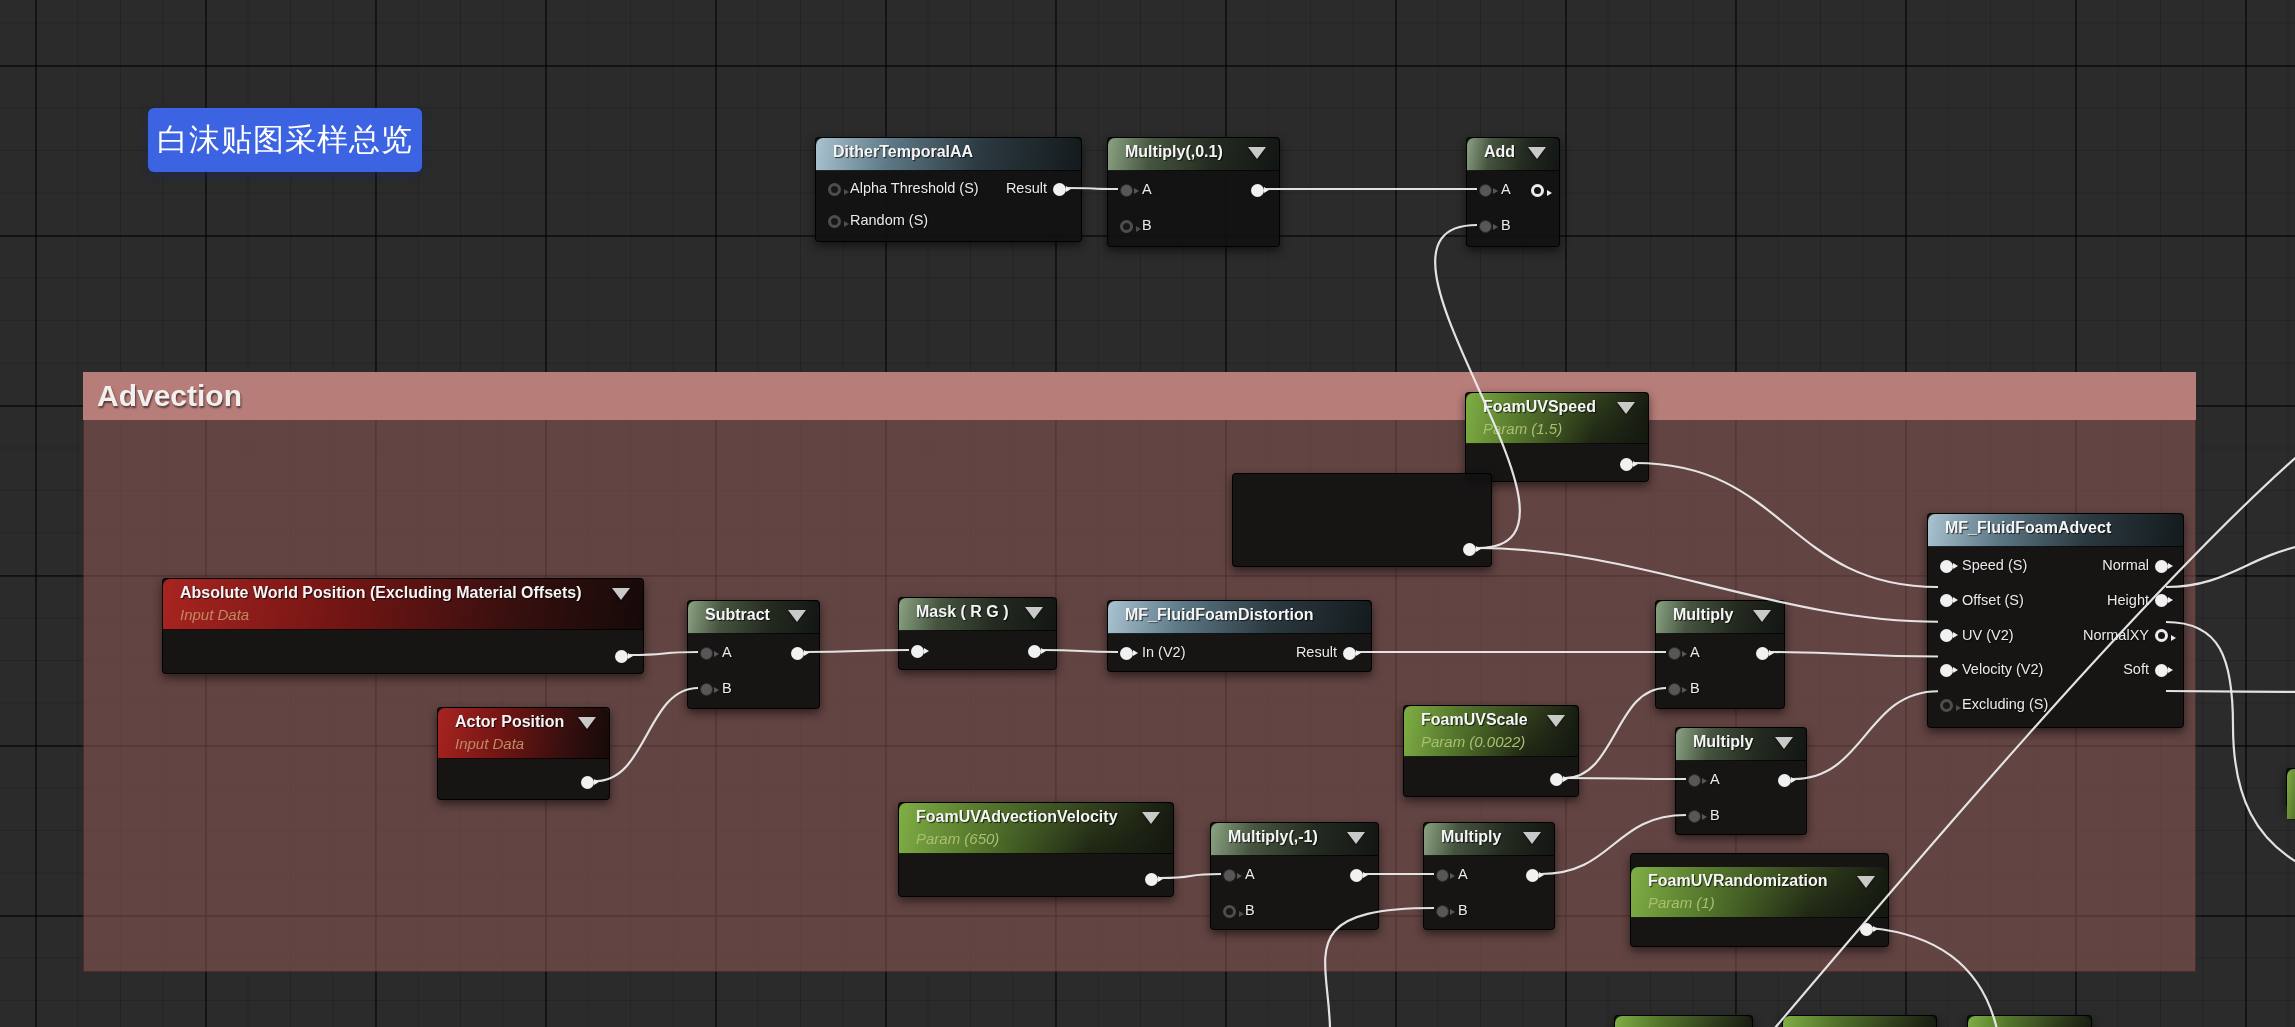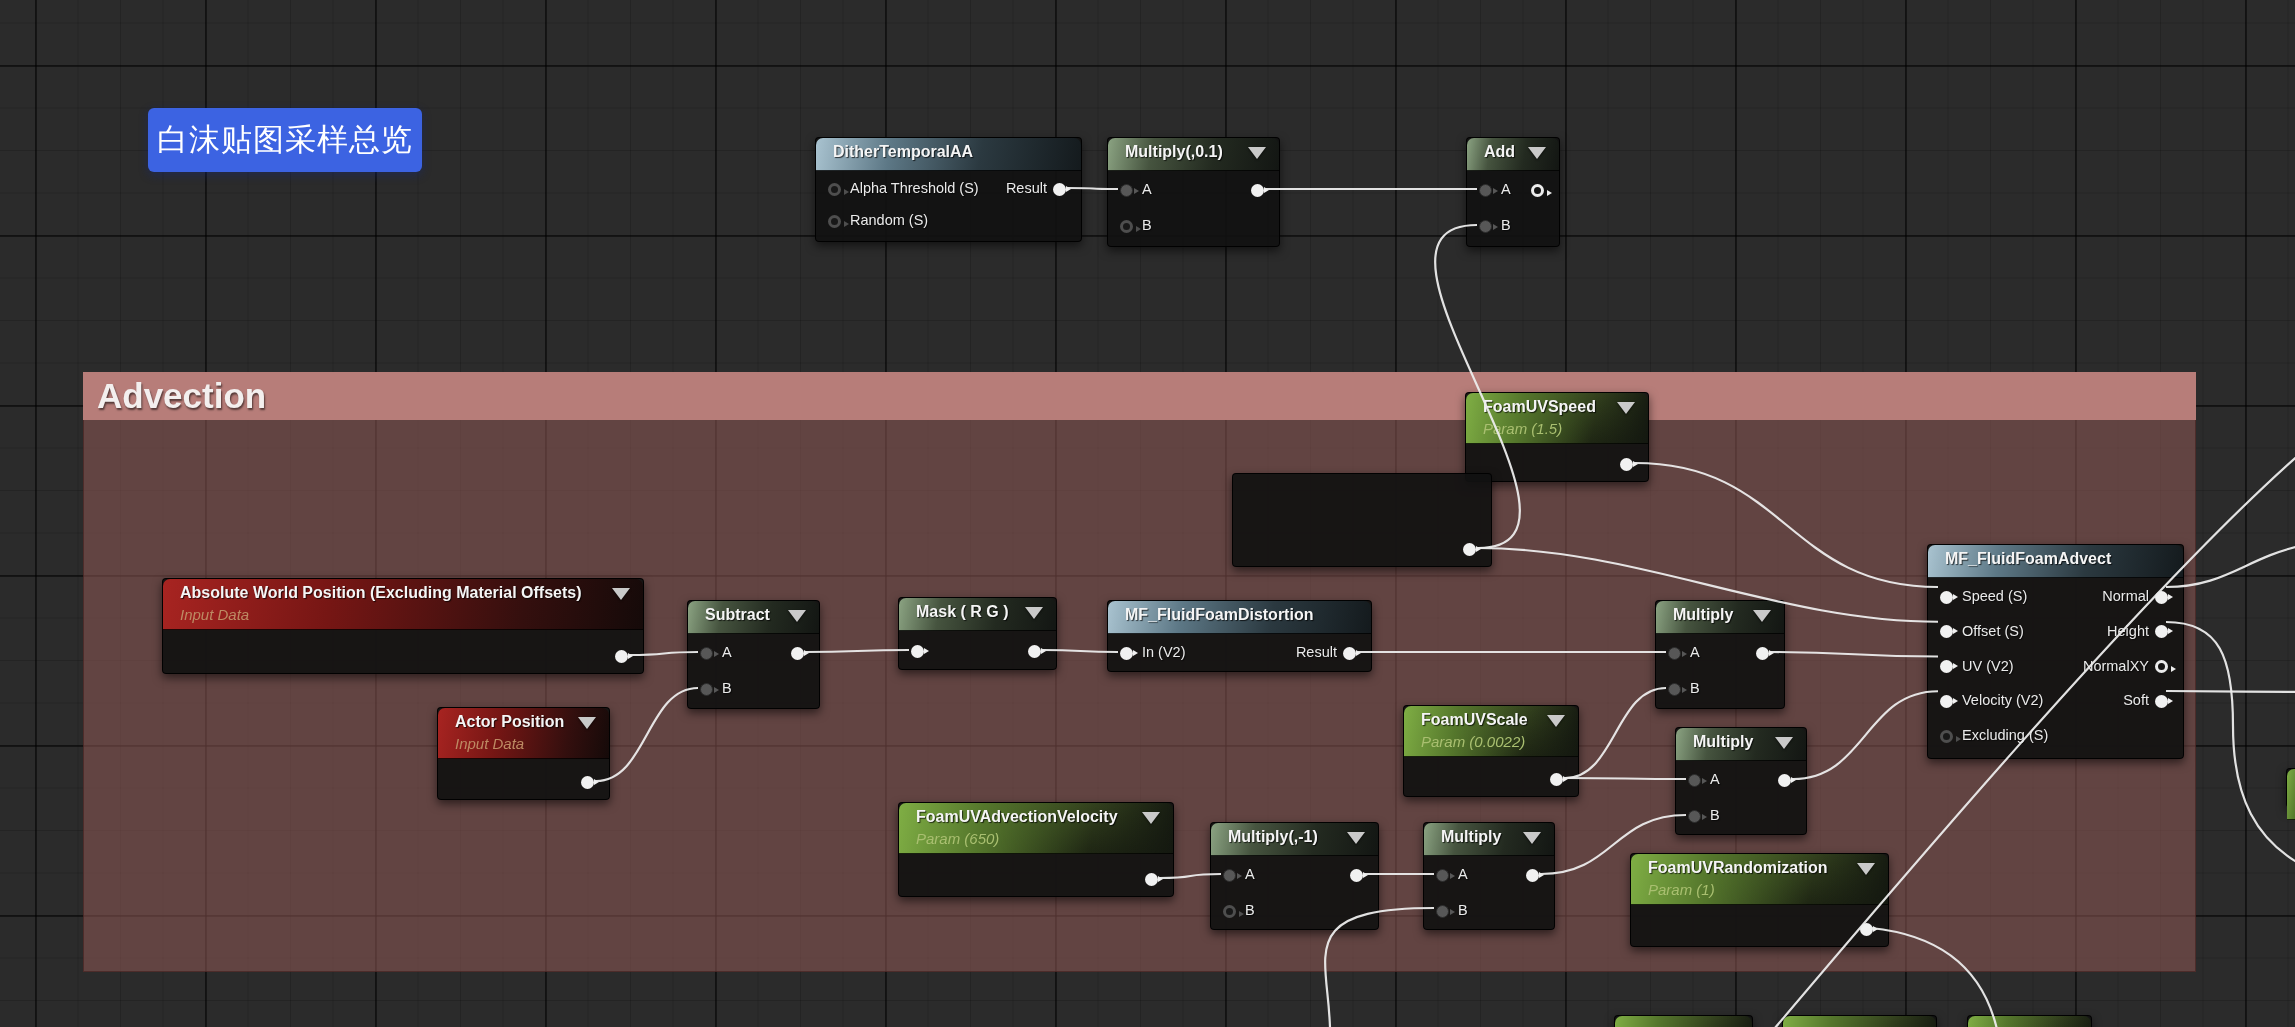--- a/index.html
+++ b/index.html
@@ -13,21 +13,21 @@
       linear-gradient(rgba(0,0,0,.16) 1px, transparent 1px),
       linear-gradient(90deg, rgba(0,0,0,.16) 1px, transparent 1px);
     background-size:170px 170px,170px 170px,42.5px 42.5px,42.5px 42.5px;
     background-position:35px 65px,35px 65px,35px 65px,35px 65px;
   }
   
   .comment{position:absolute;z-index:1;}
   .comment .cbody{position:absolute;inset:0;background:rgba(150,92,88,.52);border:1px solid rgba(60,25,24,.55);}
   .comment .chead{position:absolute;left:0;right:0;top:0;height:48px;background:#b77d79;
     display:flex;align-items:center;padding-left:14px;box-sizing:border-box;}
-  .comment .chead span{font-size:35px;font-weight:bold;color:#f3efee;text-shadow:1px 2px 2px rgba(0,0,0,.55);}
+  .comment .chead span{font-size:30px;font-weight:bold;color:#f3efee;text-shadow:1px 2px 2px rgba(0,0,0,.55);}
   
   .bubble{position:absolute;z-index:2;display:flex;align-items:center;justify-content:center;
     background:#3c63e2;border-radius:6px;box-shadow:0 3px 10px rgba(20,40,120,.45);}
   .bubble span{color:#fff;font-size:31px;letter-spacing:1px;}
   
   .node{position:absolute;z-index:2;border-radius:4px;background:rgba(17,17,17,.93);
     border:1px solid rgba(0,0,0,.9);box-shadow:0 4px 10px rgba(0,0,0,.55);}
   .nhead{position:absolute;left:0;right:0;top:0;border-radius:7px 7px 0 0;overflow:hidden;
     border-bottom:1px solid rgba(0,0,0,.8);}
   .nhead .ntitle{position:absolute;left:17px;top:5px;font-size:16px;font-weight:bold;color:#f5f5f5;
@@ -212,28 +212,28 @@
           <span class="ntitle">Multiply</span>
           <span class="ndrop"></span>
         </div>
         <span class="pin gray" style="left: 11.5px; top: 45.5px;"></span>
         <span class="plabel" style="top: 43px; left: 34px;">A</span>
         <span class="pin white" style="left: 101.5px; top: 45.5px;"></span>
         <span class="pin gray" style="left: 11.5px; top: 81.5px;"></span>
         <span class="plabel" style="top: 79px; left: 34px;">B</span>
       </div>
       <div class="node t-param" style="left: 1630px; top: 853px; width: 257px; height: 92px;">
-        <div class="nhead" style="height: 50px;">
+        <div class="nhead" style="height: 50px; margin-top: 13px;">
           <span class="ntitle">FoamUVRandomization</span>
           <span class="nsub">Param (1)</span>
           <span class="ndrop"></span>
         </div>
         <span class="pin white" style="left: 228.5px; top: 68.5px;"></span>
       </div>
-      <div class="node t-mf" style="left: 1927px; top: 544px; width: 255px; height: 213px;">
+      <div class="node t-mf" style="left: 1927px; top: 513px; width: 255px; height: 213px;">
         <div class="nhead" style="height: 32px;">
           <span class="ntitle">MF_FluidFoamAdvect</span>
         </div>
         <span class="pin white" style="left: 11.5px; top: 45.5px;"></span>
         <span class="plabel" style="top: 43px; left: 34px;">Speed (S)</span>
         <span class="pin white" style="left: 226.5px; top: 45.5px;"></span>
         <span class="plabel r" style="top: 43px; right: 34px;">Normal</span>
         <span class="pin white" style="left: 11.5px; top: 80.25px;"></span>
         <span class="plabel" style="top: 77.75px; left: 34px;">Offset (S)</span>
         <span class="pin white" style="left: 226.5px; top: 80.25px;"></span>

